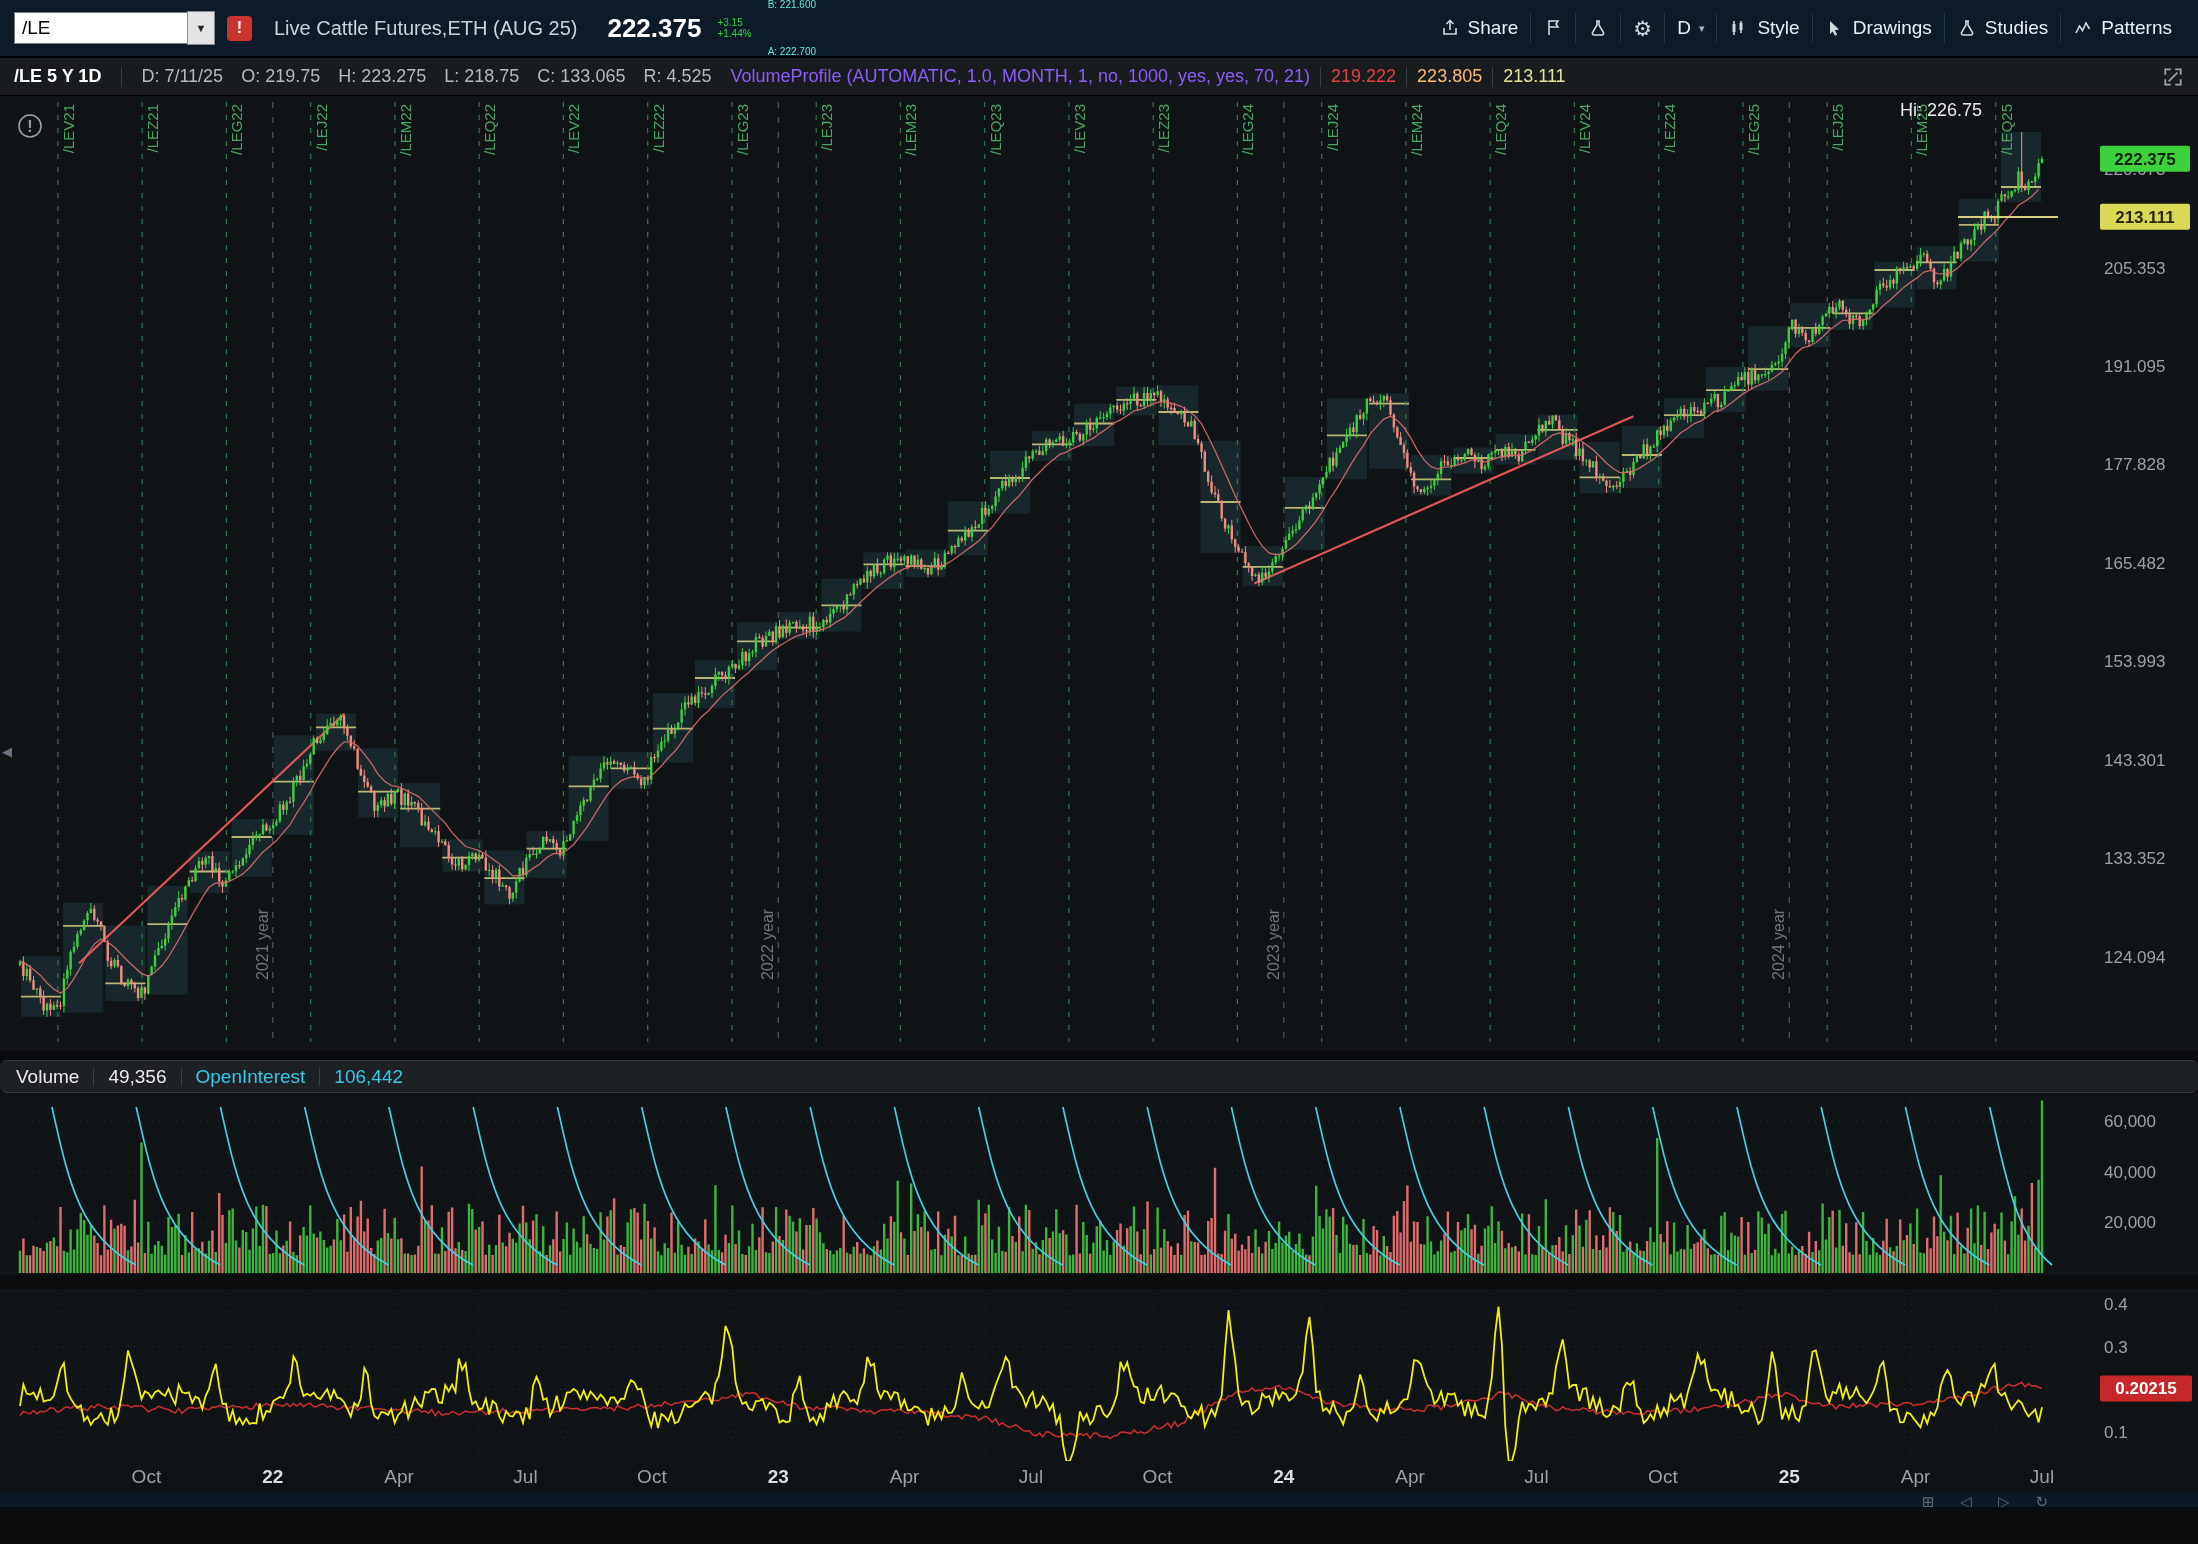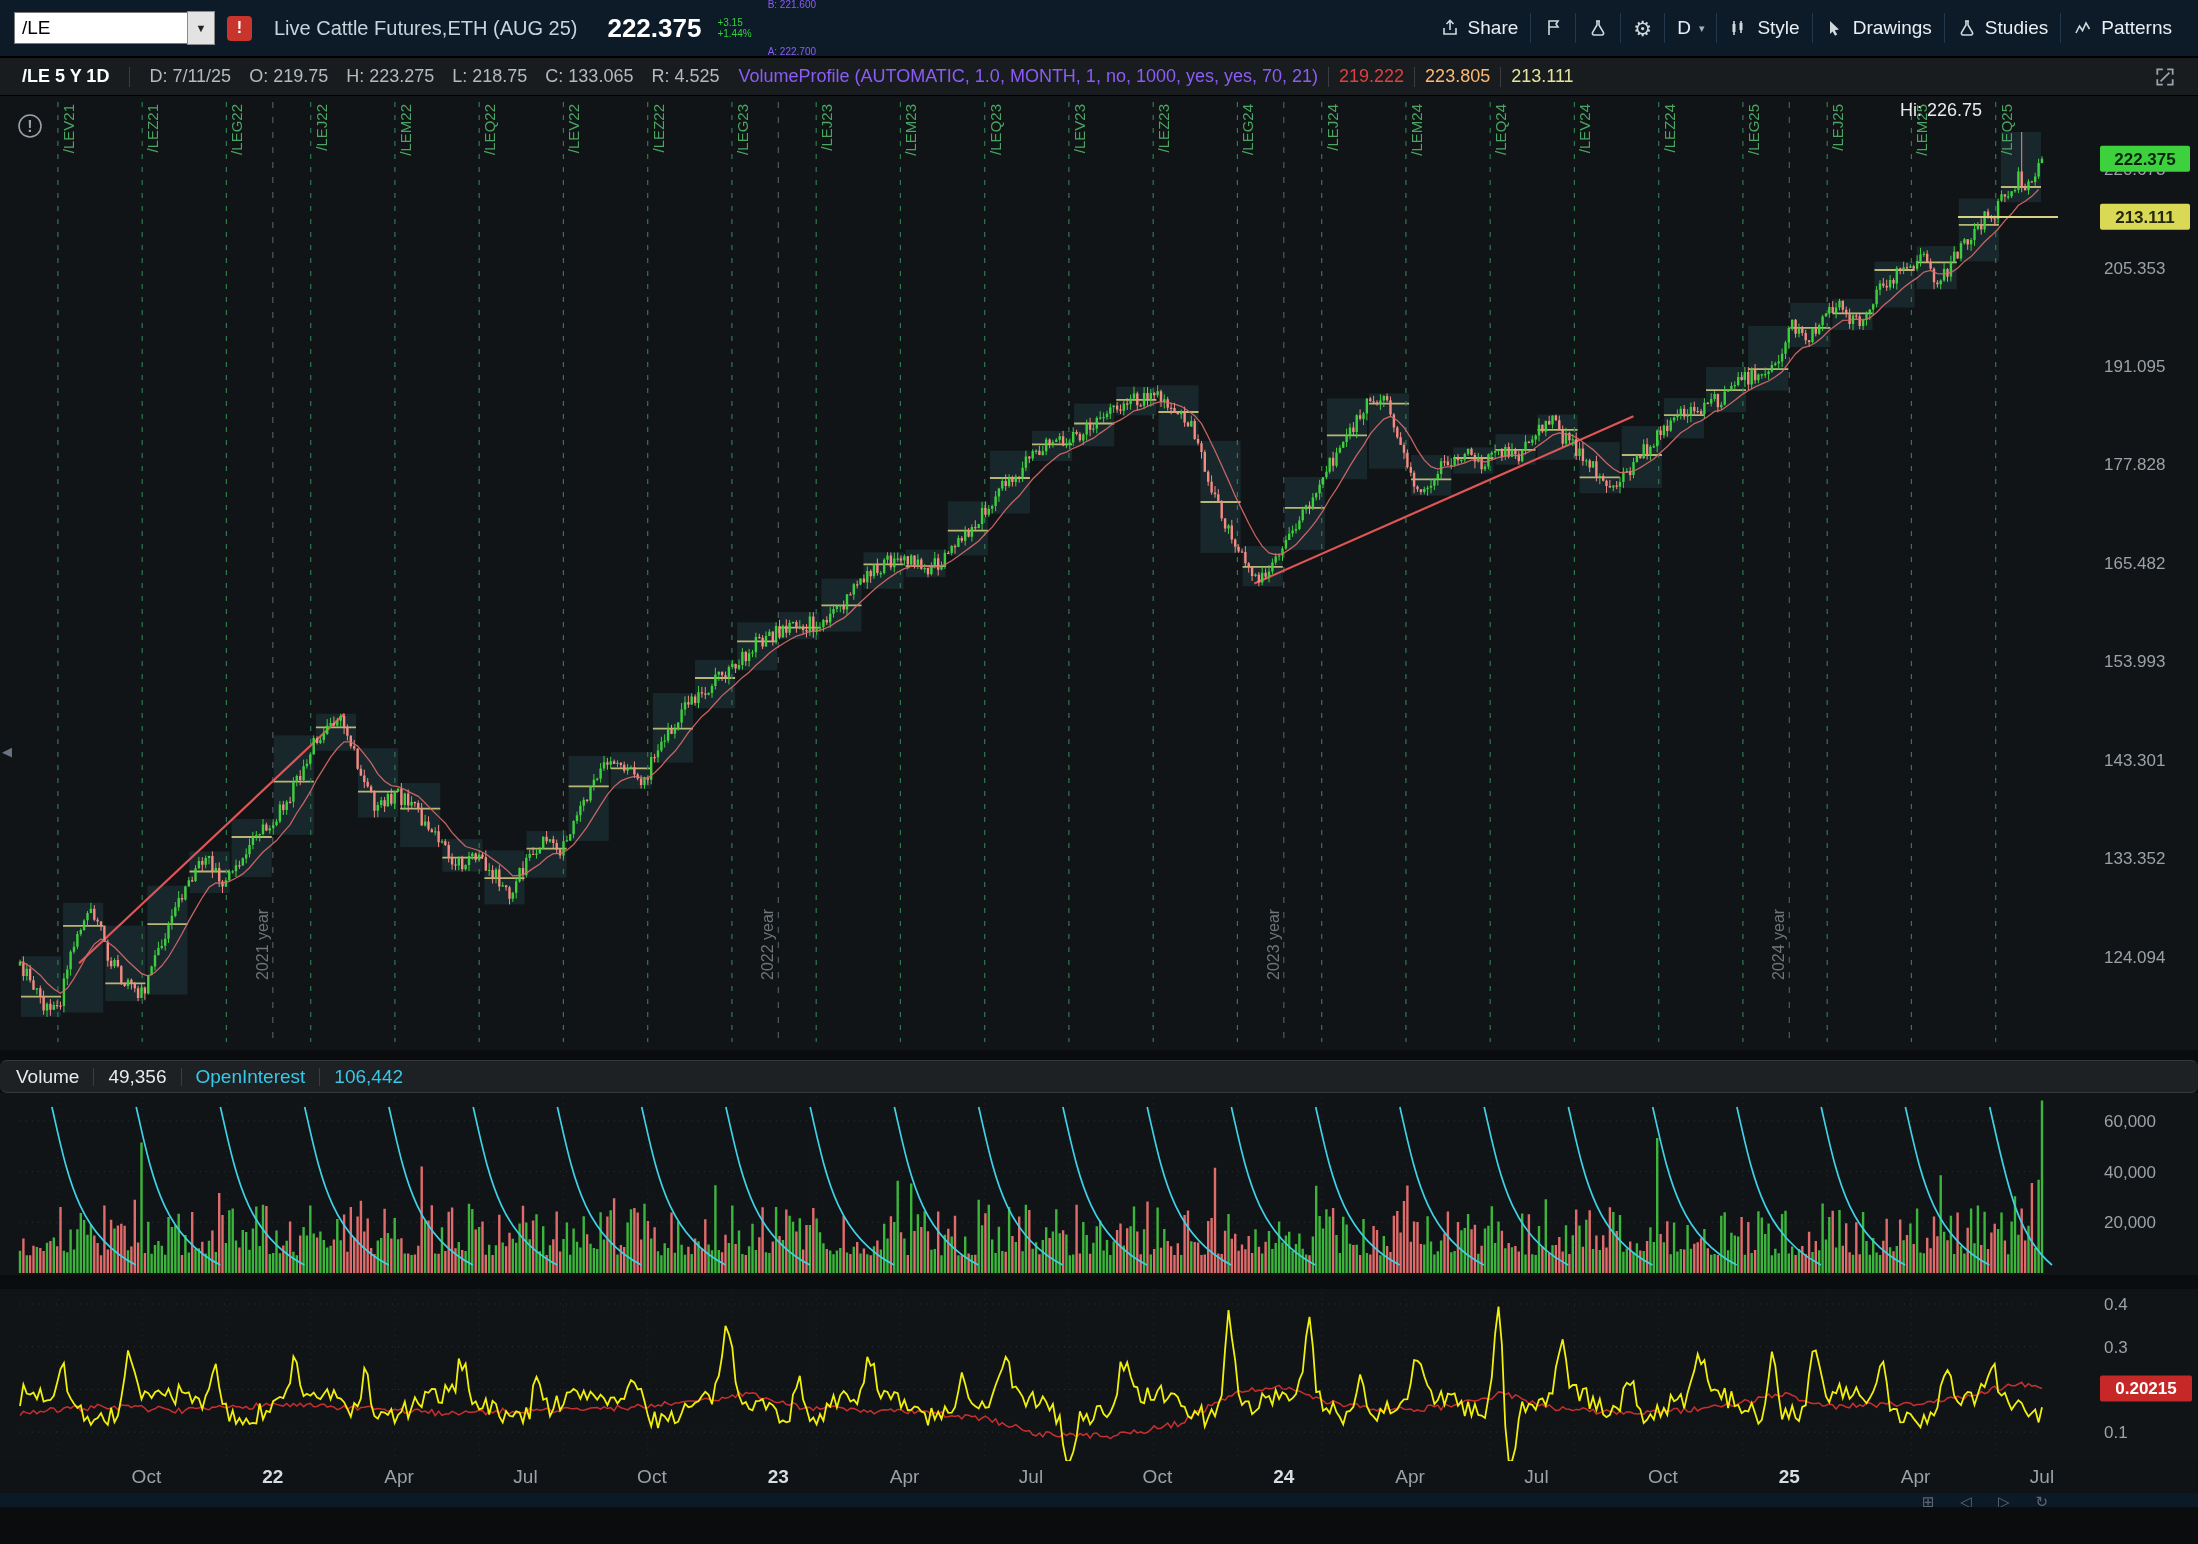--- a/index.html
+++ b/index.html
@@ -13,32 +13,32 @@
   .symbol{width:158px;height:30px;background:#fff;border:1px solid #7b7b7b;color:#000;font-weight:normal;
     font-size:19px;padding:0 7px;font-family:"Liberation Sans",sans-serif;}
   .dd-btn{width:26px;height:32px;background:#e3e3e3;border:1px solid #8a8a8a;margin-left:-1px;display:flex;
     align-items:center;justify-content:center;color:#222;font-size:11px;cursor:pointer;}
   .alert-btn{width:25px;height:25px;background:#c9342c;border-radius:4px;color:#fff;font-weight:bold;
     font-size:16px;display:flex;align-items:center;justify-content:center;margin-left:12px;cursor:pointer;}
   .instrument-title{color:#c9d3dc;font-size:20px;margin-left:22px;white-space:nowrap;}
   .last-price{color:#fff;font-size:26px;font-weight:bold;margin-left:30px;}
   .stack{display:flex;flex-direction:column;line-height:1.15;font-size:10px;margin-left:16px;}
   .stack.green{color:#2fd23a;}
-  .stack.ba{color:#8b5cf6;gap:36px;}
+  .stack.ba{color:#5eead4;gap:36px;}
   .tspacer{flex:1;}
   .tgroup{display:flex;align-items:center;}
   .tbtn{display:flex;align-items:center;gap:8px;color:#e8eef4;font-size:19px;padding:0 12px;cursor:pointer;white-space:nowrap;}
   .tbtn svg{stroke:#cfd8dc;fill:none;stroke-width:1.6;}
   .tbtn .gear{font-size:21px;color:#cfd8dc;line-height:1;}
   .tbtn .caret{font-size:11px;color:#9fb0bf;}
   .tsep{width:1px;height:30px;background:#24384c;}
 
   
   .chart-header{height:37px;background:#191c1e;border-top:1px solid #000;border-bottom:1px solid #000;
-    display:flex;align-items:center;padding:0 22px;font-size:18px;color:#b4bac0;flex:0 0 auto;white-space:nowrap;}
+    display:flex;align-items:center;padding:0 14px;font-size:18px;color:#b4bac0;flex:0 0 auto;white-space:nowrap;}
   .chart-header .sym{color:#fff;font-weight:bold;margin-right:10px;}
   .chart-header .fld{margin:0 9px;}
   .chart-header .red{color:#8b5cf6;margin-left:10px;}
   .chart-header .hsep{width:1px;height:20px;background:#3a3e42;margin:0 10px;}
   .chart-header .val-red{color:#e04040;}
   .chart-header .val-wh{color:#fdba74;}
   .chart-header .val-ye{color:#e3e39a;}
   .chart-header .maxbox{margin-left:auto;display:flex;align-items:center;cursor:pointer;}
   .chart-header .maxbox svg{stroke:#9aa4ac;fill:none;stroke-width:1.6;}
 

